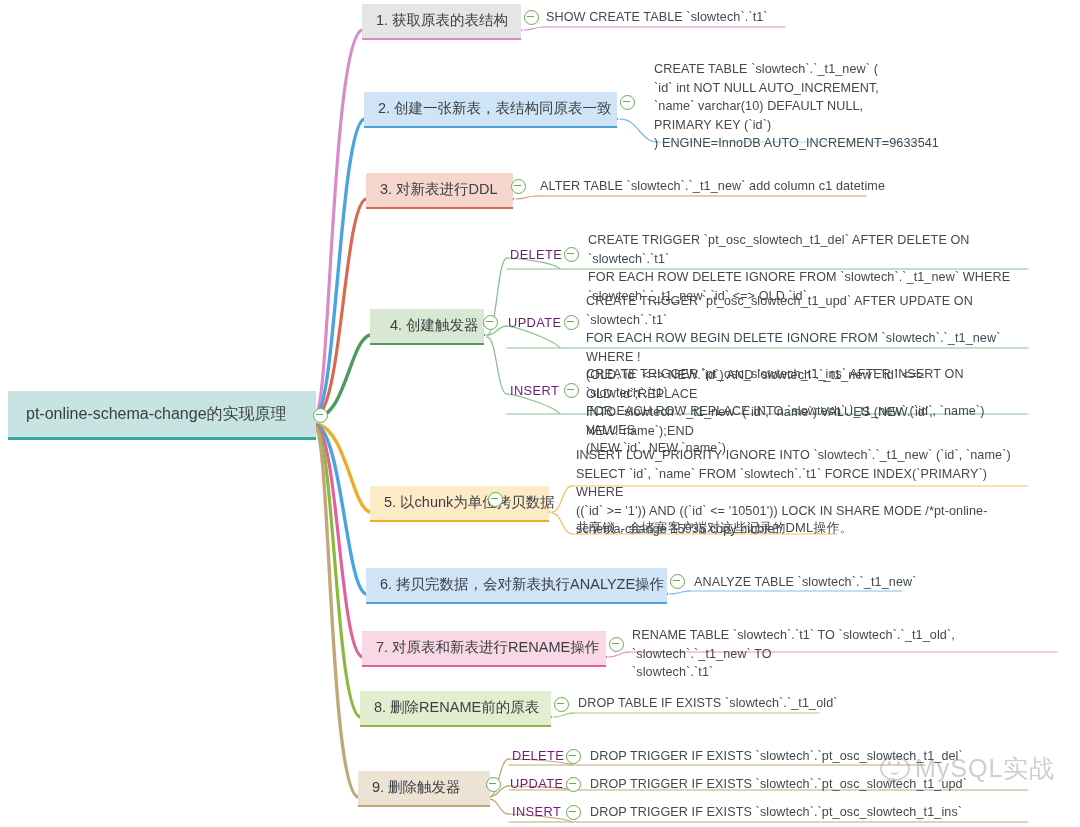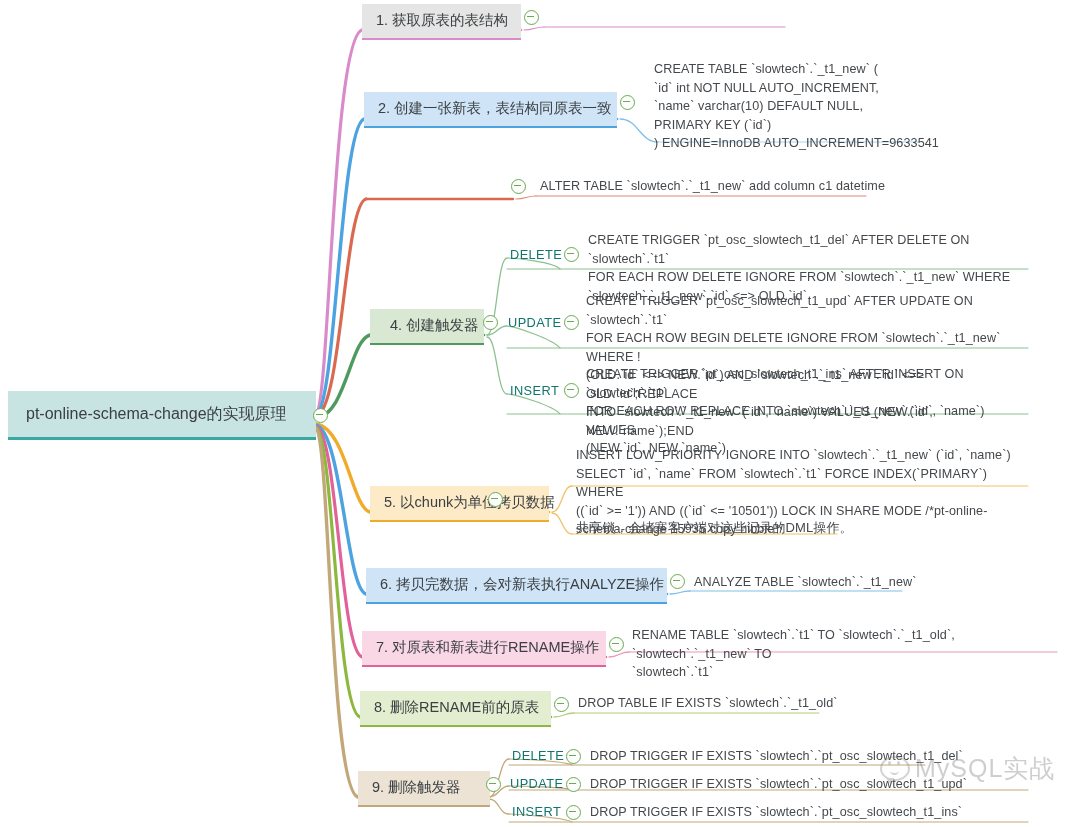--- a/index.html
+++ b/index.html
@@ -38,21 +38,21 @@
     color:#44484c;
     line-height:1.47;
     letter-spacing:0.1px;
   }
   .leaf .txt { display:block; white-space:pre-line; }
 
   
   .sublabel {
     position:absolute;
     font-size:12.8px;
-    color:#0f766e;
+    color:#701a75;
     letter-spacing:0.4px;
     white-space:nowrap;
   }
 
   
   .toggle {
     position:absolute;
     width:13px; height:13px;
     border:1.3px solid #6aaa52;
     border-radius:50%;
@@ -200,20 +200,23 @@
   <div class="node lvl1" style="left:362px; top:4px; width:159px; background:#e5e5e5; border-bottom-color:#d98bc9;">
     <span>1. 获取原表的表结构</span>
   </div>
   <div class="toggle" style="left:524px; top:10px;"></div>
 
   <div class="node lvl1" style="left:364px; top:92px; width:253px; background:#cfe4f7; border-bottom-color:#4da3e0;">
     <span>2. 创建一张新表，表结构同原表一致</span>
   </div>
   <div class="toggle" style="left:620px; top:95px;"></div>
 
+  <div class="node lvl1" style="left:366px; top:173px; width:147px; background:#f6d5cd; border-bottom-color:#d9694f;">
+    <span>3. 对新表进行DDL</span>
+  </div>
   <div class="toggle" style="left:511px; top:179px;"></div>
 
   <div class="node lvl1" style="left:370px; top:309px; width:114px; background:#d8e8d2; border-bottom-color:#4f9a5e;padding-left:20px;">
     <span>4. 创建触发器</span>
   </div>
   <div class="toggle" style="left:483px; top:315px;"></div>
 
   <div class="node lvl1" style="left:370px; top:486px; width:179px; background:#fdebc8; border-bottom-color:#f0ab2a;">
     <span>5. 以chunk为单位拷贝数据</span>
   </div>
@@ -232,20 +235,23 @@
   <div class="node lvl1" style="left:360px; top:691px; width:191px; background:#e3eed0; border-bottom-color:#8cb83f;">
     <span>8. 删除RENAME前的原表</span>
   </div>
   <div class="toggle" style="left:554px; top:697px;"></div>
 
   <div class="node lvl1" style="left:358px; top:771px; width:132px; background:#ece3d5; border-bottom-color:#c2a878;">
     <span>9. 删除触发器</span>
   </div>
   <div class="toggle" style="left:486px; top:777px;"></div>
 
+  <div class="leaf" style="left:546px; top:8px; width:300px;">
+    <span class="txt">SHOW CREATE TABLE `slowtech`.`t1`</span>
+  </div>
 
   <div class="leaf" style="left:654px; top:60px; width:400px;">
     <span class="txt">CREATE TABLE `slowtech`.`_t1_new` (
   `id` int NOT NULL AUTO_INCREMENT,
   `name` varchar(10) DEFAULT NULL,
   PRIMARY KEY (`id`)
 ) ENGINE=InnoDB AUTO_INCREMENT=9633541</span>
   </div>
 
   <div class="leaf" style="left:540px; top:177px; width:380px;">

